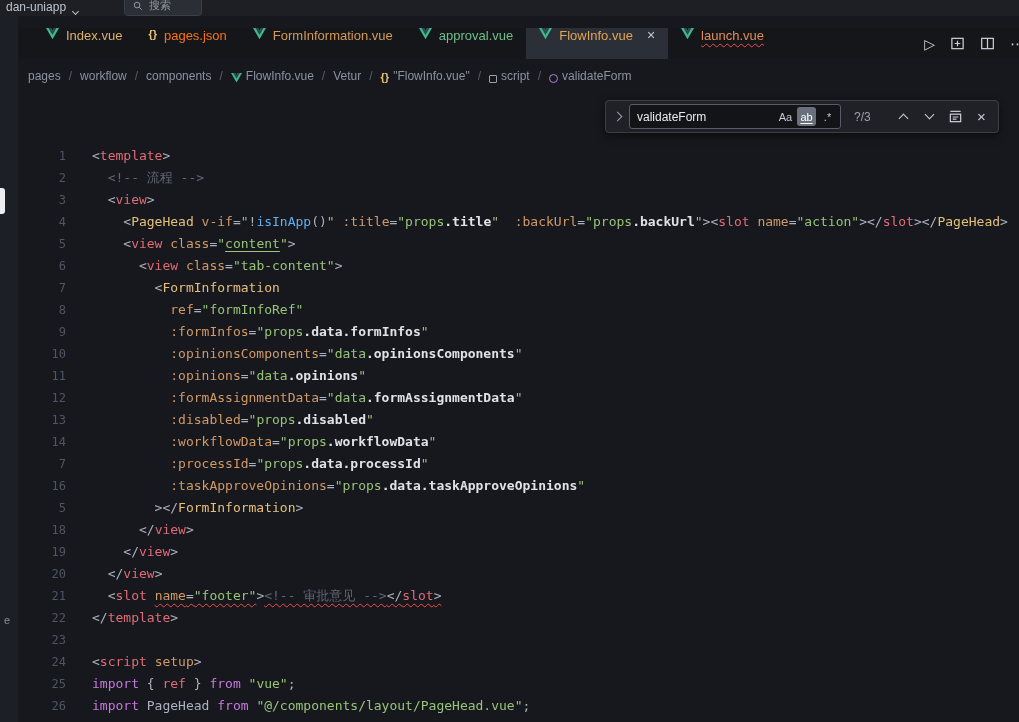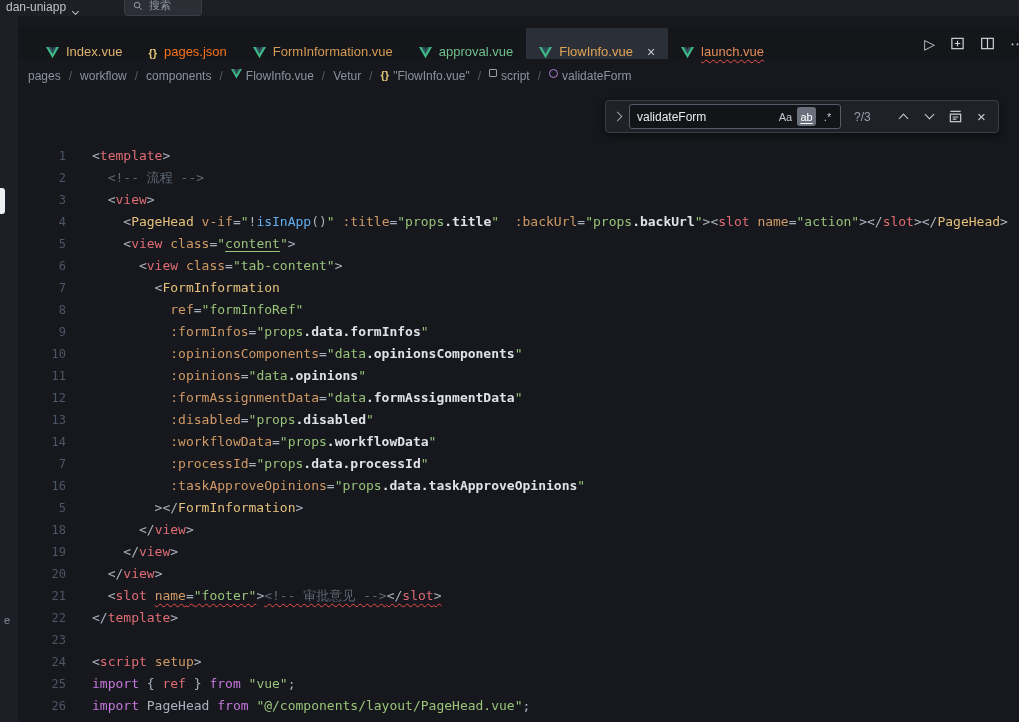--- a/index.html
+++ b/index.html
@@ -13,31 +13,31 @@
 
 .sliver{position:absolute;left:0;top:16px;width:18px;height:706px;background:#1c1f25}
 .sliver-ind{position:absolute;left:0;top:172px;width:5px;height:26px;background:#eceef1;border-radius:0 3px 3px 0}
 .sliver-frag{position:absolute;left:4px;top:598px;color:#8a8f99;font-size:11px}
 
 
 .main{position:absolute;left:18px;top:16px;width:1001px;height:706px;background:#16181d}
 
 
 .tabbar{position:relative;margin-top:12px;height:31px;display:flex;align-items:stretch;padding-left:15px;background:#14161a}
-.tab{display:flex;align-items:flex-end;gap:7px;padding:0 13px;font-size:13px;cursor:pointer;white-space:nowrap}
+.tab{display:flex;align-items:flex-start;gap:7px;padding:0 13px;font-size:13px;cursor:pointer;white-space:nowrap}
 .tab.active{background:#2b3038}
 .tab-close{margin-left:7px;color:#c5cad2;font-size:14px;line-height:1;cursor:pointer}
 .braces-ic{color:#e2c477;font-size:11px;font-weight:bold}
 .tab-actions{position:absolute;right:0;top:0;height:31px;display:flex;align-items:center;gap:15px;padding:0 0 0 10px;color:#ccd1d9;background:#14161a}
 .act{cursor:pointer;font-size:14px;display:flex;align-items:center}
 .act.more{font-size:15px;margin-right:-6px}
 
 
 .breadcrumb{height:34px;display:flex;align-items:center;gap:8px;padding-left:10px;font-size:12px;color:#8b93a0}
-.bc-item{cursor:pointer;display:flex;align-items:flex-start;gap:4px}
+.bc-item{cursor:pointer;display:flex;align-items:flex-end;gap:4px}
 .bc-sep{color:#575e6a}
 .sym-box{display:inline-block;width:8px;height:8px;border:1px solid #9aa0ab;border-radius:1px}
 .sym-circle{display:inline-block;width:9px;height:9px;border:1px solid #b180d7;border-radius:50%}
 
 
 .editor{position:relative;height:629px;overflow:hidden}
 .code{padding-top:52px;font-family:"DejaVu Sans Mono",monospace;font-size:13px;line-height:22px}
 .cl{display:flex;height:22px}
 .ln{width:48px;text-align:right;color:#4d5566;font-size:12px;flex:none;line-height:22px}
 .lc{padding-left:26px;white-space:pre}

